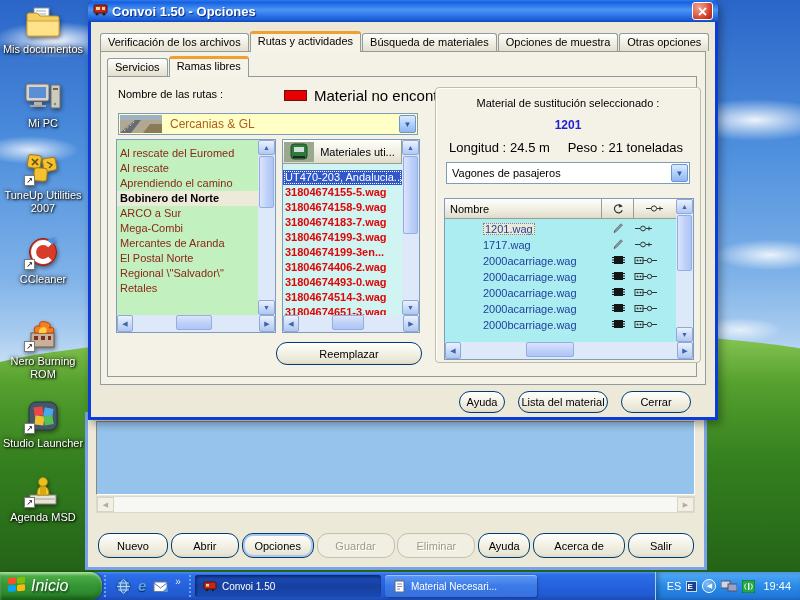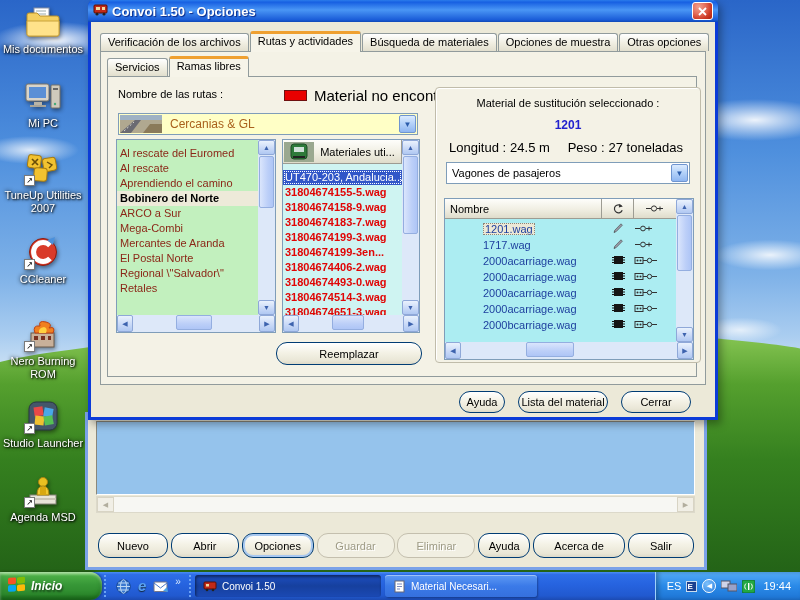--- a/index.html
+++ b/index.html
@@ -154,21 +154,21 @@
   .dlg-buttons { position:absolute; right:24px; bottom:4px; display:flex; gap:13px; }
   .dlg-buttons .xpbtn { height:22px; }
 
   
   #taskbar { position:absolute; left:0; right:0; top:572px; height:28px; z-index:6; display:flex; align-items:stretch;
     background:linear-gradient(180deg,#4b8ef5 0%,#2e6ee8 9%,#2663df 45%,#2159cf 85%,#1c4ab2 100%); }
   #start-btn { width:102px; flex:none; display:flex; align-items:center; gap:5px; padding-left:7px;
     border-radius:0 12px 12px 0;
     background:linear-gradient(180deg,#7ed06f 0%,#4aad45 14%,#379737 45%,#2d8a2d 80%,#1f6c1f 100%);
     box-shadow:1px 0 3px rgba(0,0,0,.4), inset 0 2px 3px rgba(255,255,255,.4), inset 0 -3px 5px rgba(0,60,0,.35); }
-  #start-btn .stext { color:#fff; font-size:12px; font-weight:bold; font-style:italic;
+  #start-btn .stext { color:#fff; font-size:16px; font-weight:normal; font-style:italic;
     text-shadow:1px 2px 2px rgba(0,0,0,.55); }
   .quicklaunch { display:flex; align-items:center; gap:7px; padding:0 8px 0 10px;
     border-left:2px dotted #6aa2f5; border-right:2px dotted #6aa2f5; margin:3px 2px; }
   .ql-chevron { color:#d5e6fb; font-size:10px; align-self:flex-start; margin-top:1px; }
   .ie-e { color:#5aa2f2; font-weight:bold; font-style:italic; font-size:15px; line-height:14px;
     text-shadow:0 1px 1px #123; }
   .taskbtn { margin:3px 2px; border-radius:3px; display:flex; align-items:center; gap:5px;
     padding:0 8px; font-size:10px; color:#fff; white-space:nowrap; overflow:hidden; }
   .taskbtn.active { width:186px; background:linear-gradient(180deg,#1d4ec0,#16409e 50%,#1b49b4);
     box-shadow:inset 1px 2px 3px rgba(0,0,0,.5); }
@@ -441,21 +441,21 @@
           </div>
         </div>
 
         <button id="replace-btn" class="xpbtn">Reemplazar</button>
 
         <div class="groupbox">
           <div class="subst-title">Material de sustitución seleccionado :</div>
           <div class="subst-name">1201</div>
           <div class="subst-dims">
             <span class="dimpair"><span>Longitud :</span><span>24.5 m</span></span>
-            <span class="dimpair"><span>Peso :</span><span>27 toneladas</span></span>
+            <span class="dimpair"><span>Peso :</span><span>21 toneladas</span></span>
           </div>
           <div class="wagon-combo">
             <span>Vagones de pasajeros</span>
             <span class="combo-btn">▼</span>
           </div>
 
           <div class="wagon-table">
             <div class="wt-main">
               <div class="wt-left">
                 <div class="wt-header">

